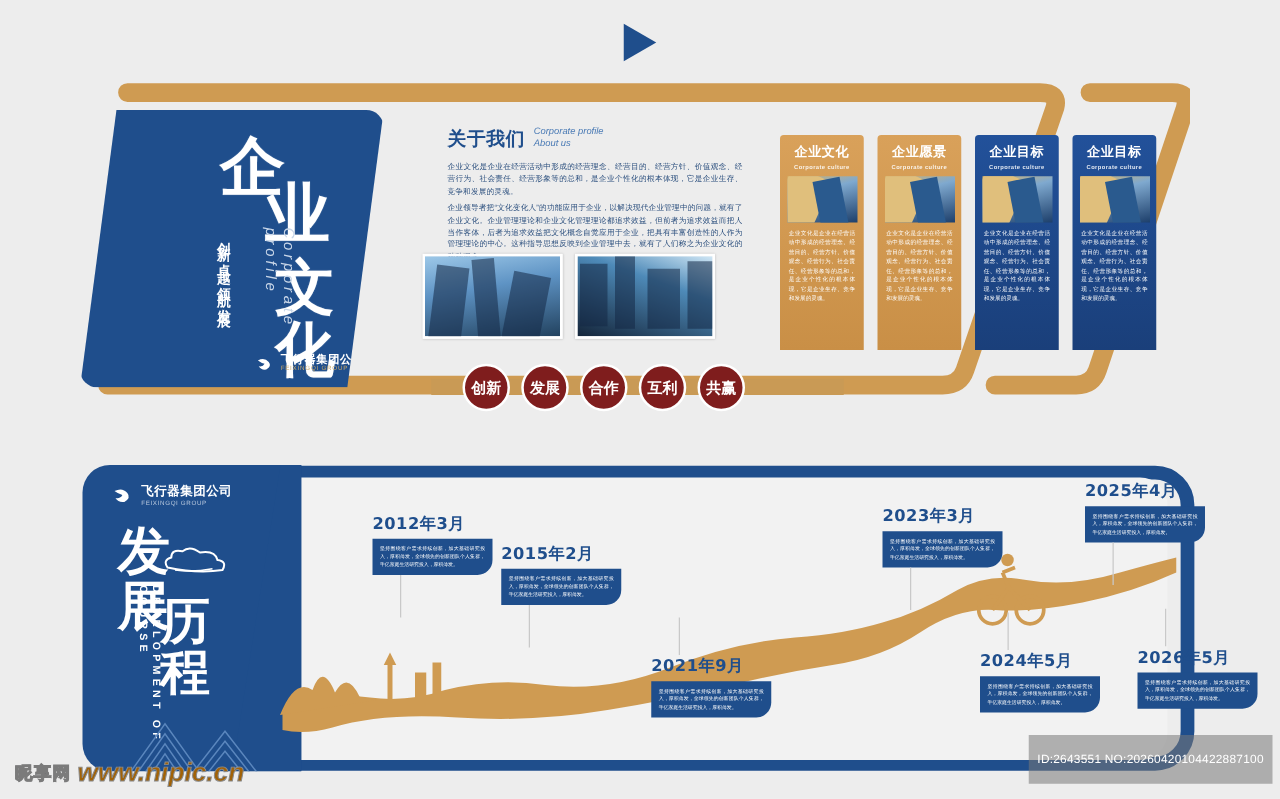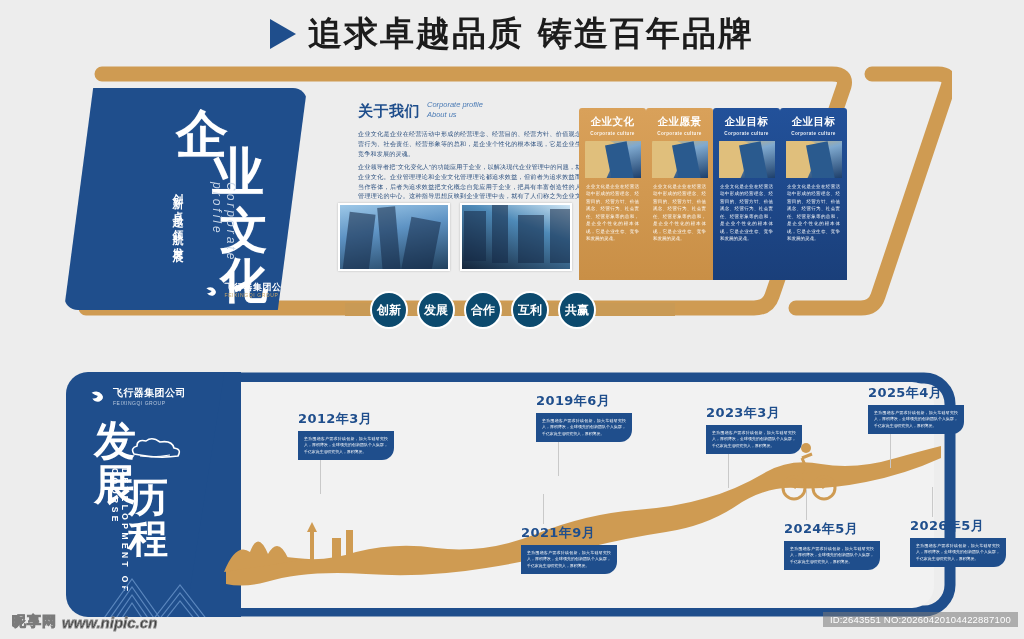--- a/index.html
+++ b/index.html
@@ -57,35 +57,35 @@
   .about-en { color:#4b7bb5; font-size:7.5px; line-height:1.35; font-style:italic; padding-bottom:1px; }
   .about-body { margin-top:8px; color:#2b4f7e; font-size:6.1px; line-height:1.62; text-align:justify; letter-spacing:.15px; }
   .about-body p + p { margin-top:3px; }
   .photos { position:absolute; left:338px; top:203px; display:flex; gap:10px; }
   .photo { width:112px; height:68px; border:2px solid #fff; box-shadow:0 0 2px rgba(0,0,0,.22); overflow:hidden; position:relative; }
   .ph-a { background:linear-gradient(170deg,#9dc8e8 0%,#5e93c4 40%,#22425f 100%); }
   .ph-b { background:linear-gradient(200deg,#cfe6f5 0%,#4e8ab8 35%,#14253a 100%); }
   .photo .bld { position:absolute; background:rgba(20,40,70,.55); }
 
   
-  .cards { position:absolute; left:579px; top:108px; display:flex; }
+  .cards { position:absolute; left:624px; top:108px; display:flex; gap:11px; }
   .card { width:67px; height:172px; border-radius:3px 3px 0 0; padding:7px 5px 6px; position:relative; }
   .card.gold { background:linear-gradient(180deg,#d9a15a 0%,#c98f46 100%); }
   .card.blue { background:linear-gradient(180deg,#22519a 0%,#1a3f7a 100%); }
   .card-cn { color:#fff; font-size:10.5px; font-weight:bold; text-align:center; letter-spacing:.4px; font-family:"DejaVu Serif","Liberation Serif",serif; }
   .card-en { color:rgba(255,255,255,.88); font-size:4.6px; text-align:center; letter-spacing:.35px; margin-top:1.5px; font-weight:bold; }
   .card-img { margin:5px auto 0; width:56px; height:37px; background:linear-gradient(165deg,#d7b36a 0%,#7fa9cf 35%,#1d3f6b 100%); position:relative; overflow:hidden; }
   .card-img:before { content:""; position:absolute; left:-6px; top:-4px; width:34px; height:46px; background:#e0bf7c; transform:rotate(24deg); }
   .card-img:after { content:""; position:absolute; left:24px; top:2px; width:22px; height:44px; background:#2a5a8e; transform:rotate(-11deg); }
   .card-body { margin-top:5px; color:#fff; font-size:4.5px; line-height:1.68; text-align:justify; padding:0 2px; }
 
   
   .pillbar { position:absolute; left:345px; top:303px; width:330px; height:13px; background:#c99a55; }
   .pills { position:absolute; left:370px; top:291px; display:flex; gap:9px; }
-  .pill { width:38px; height:38px; border-radius:50%; background:#0c4a6e; border:2px solid #fff; color:#fff; font-size:12px; font-weight:bold; display:flex; align-items:center; justify-content:center; font-family:Liberation Serif, serif; }
+  .pill { width:38px; height:38px; border-radius:50%; background:#7f1d1d; border:2px solid #fff; color:#fff; font-size:12px; font-weight:bold; display:flex; align-items:center; justify-content:center; font-family:Liberation Serif, serif; }
 
   
   .bottom { position:absolute; left:66px; top:372px; width:890px; height:245px; }
   .bottom-frame { position:absolute; inset:0; }
   .bottom-bg {
     position:absolute; left:22px; top:10px; width:846px; height:226px;
     background:#f2f2f2; border-radius:22px;
   }
   .dev-panel {
     position:absolute; left:0; top:0; width:175px; height:245px;
@@ -115,31 +115,30 @@
   .dcard { position:absolute; z-index:4; }
   .dcard .date { color:#1f4e8c; font-size:13px; font-weight:bold; font-family:"DejaVu Sans","Liberation Sans",sans-serif; letter-spacing:.4px; white-space:nowrap; margin-bottom:3px; }
   .dcard .box { width:96px; background:#1f4e8c; color:#fff; font-size:3.9px; line-height:1.62; padding:5px 6px; border-radius:0 0 12px 0; text-align:justify; }
   .dcard .stem { position:absolute; left:22px; width:1.3px; background:#c9c9c9; }
   .dcard.up .stem { top:100%; height:34px; }
   .dcard.dn .stem { bottom:100%; height:30px; }
 
   
   .wm { position:absolute; left:12px; bottom:8px; display:flex; align-items:center; gap:5px; z-index:20; }
   .wm .logo { color:#0f172a; font-size:14px; font-weight:bold; letter-spacing:1px; -webkit-text-stroke:1px #7b7b7b; }
-  .wm .url { color:#404040; font-size:15px; font-style:italic; font-weight:bold; -webkit-text-stroke:.8px #8a8a8a; }
-  .idbar { position:absolute; right:6px; bottom:12px; background:rgba(120,120,120,.55); color:#fff; font-size:9.5px; padding:2px 7px; letter-spacing:.2px; z-index:20; }
+  .wm .url { color:#a16207; font-size:21px; font-style:italic; font-weight:bold; -webkit-text-stroke:.8px #8a8a8a; }
+  .idbar { position:absolute; right:6px; bottom:12px; background:rgba(120,120,120,.55); color:#fff; font-size:9.5px; padding:14px 7px; letter-spacing:.2px; z-index:20; }
 </style>
 </head>
 <body>
 
 <div class="stage">
 
   <div class="header">
     <div class="tri"></div>
-    <div class="header-title">追求卓越品质 铸造百年品牌</div>
   </div>
 
   <div class="gold-frame">
     <svg width="880" height="258" viewBox="0 0 880 258">
       <path d="M30 14 H760 Q775 14 772 26 L700 236 Q696 248 682 248 H14" fill="none" stroke="#cf9b52" stroke-width="15" stroke-linecap="round" stroke-linejoin="round"></path>
       <path d="M800 14 H866 Q880 14 876 27 L806 236 Q802 248 789 248 H724" fill="none" stroke="#cf9b52" stroke-width="15" stroke-linecap="round" stroke-linejoin="round"></path>
     </svg>
   </div>
 
   <div class="culture-panel">
@@ -281,22 +280,22 @@
           <path d="M66 58 L82 38 L98 58Z"></path>
         </g>
       </svg>
     </div>
 
     <div class="dcard up" style="left:232px; top:38px;">
       <div class="date">2012年3月</div>
       <div class="box">坚持围绕客户需求持续创新，加大基础研究投入，厚积薄发，全球领先的创新团队个人集群，千亿家庭生活研究投入，厚积薄发。</div>
       <div class="stem"></div>
     </div>
-    <div class="dcard up" style="left:470px; top:20px;">
-      <div class="date">2019年6月</div>
+    <div class="dcard up" style="left:335px; top:62px;">
+      <div class="date">2015年2月</div>
       <div class="box">坚持围绕客户需求持续创新，加大基础研究投入，厚积薄发，全球领先的创新团队个人集群，千亿家庭生活研究投入，厚积薄发。</div>
       <div class="stem"></div>
     </div>
     <div class="dcard dn" style="left:455px; top:152px;">
       <div class="date">2021年9月</div>
       <div class="box">坚持围绕客户需求持续创新，加大基础研究投入，厚积薄发，全球领先的创新团队个人集群，千亿家庭生活研究投入，厚积薄发。</div>
       <div class="stem"></div>
     </div>
     <div class="dcard up" style="left:640px; top:32px;">
       <div class="date">2023年3月</div>

